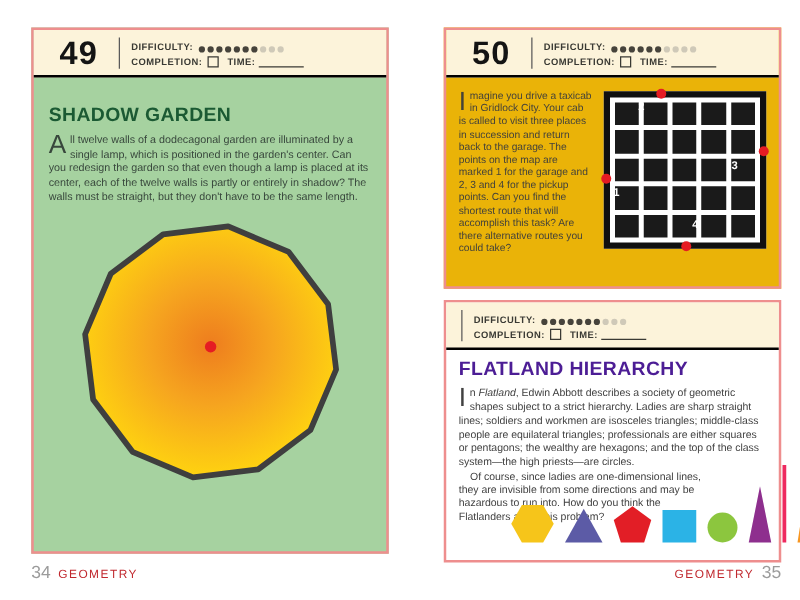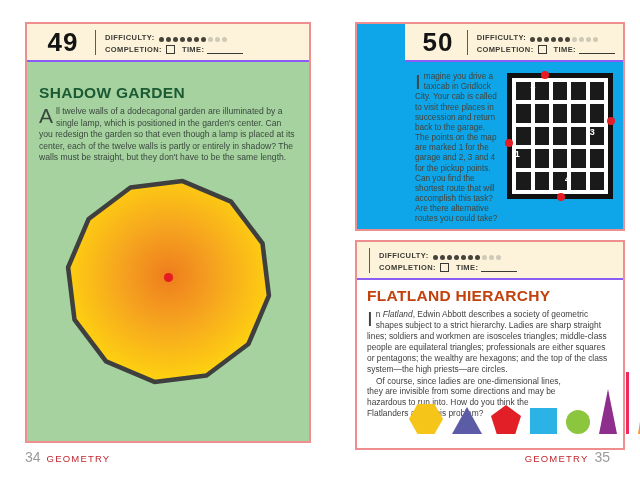--- a/index.html
+++ b/index.html
@@ -3,21 +3,21 @@
 <meta charset="utf-8">
 <style>
   html,body{margin:0;padding:0;}
   body{
     width:640px;height:480px;position:relative;overflow:hidden;
     background:#ffffff;font-family:"Liberation Sans",sans-serif;
     -webkit-font-smoothing:antialiased;
   }
   .card{position:absolute;border:2px solid #ee8e8e;box-sizing:border-box;}
   .card-header{
-    height:38px;background:#fcf3da;border-bottom:2px solid #8b5cf6;
+    height:38px;background:#fcf3da;border-bottom:2px solid #000000;
     display:flex;align-items:center;padding:0 8px;box-sizing:border-box;
   }
   .puzzle-num{
     width:56px;text-align:center;font-size:26px;font-weight:bold;
     color:#141414;letter-spacing:1px;
   }
   .vdiv{width:1px;height:25px;background:#5a5a5a;margin:0 9px 0 4px;}
   .meta{font-size:7.5px;font-weight:bold;color:#3a3a34;letter-spacing:.4px;}
   .meta-row{display:flex;align-items:flex-end;height:12px;}
   .dots{display:inline-flex;align-items:center;margin-left:4px;}
@@ -30,51 +30,51 @@
   #card49{left:25px;top:22px;width:286px;height:421px;background:#a6d2a0;}
   #card49 .card-body{padding:7px 12px 0 12px;margin-top:15px;}
   .title{font-size:15.5px;font-weight:bold;letter-spacing:.3px;margin:0;}
   #card49 .title{color:#1b5a33;}
   .body-text{font-size:8.6px;line-height:1.34;margin:4px 0 0 0;}
   #card49 .body-text{color:#38473c;}
   .dropcap{float:left;font-size:21px;line-height:17px;margin:1px 3px 0 0;font-weight:400;}
   #dodecagon-wrap{width:215px;margin:10px auto 0 auto;}
 
   
-  #card50{left:355px;top:22px;width:270px;height:209px;background:#0ea5e9;padding-left:48px;}
+  #card50{left:355px;top:22px;width:270px;height:209px;background:#eab308;}
   #card50 .card-body{padding:7px 10px 0 10px;}
   #card50 .title{color:#1c1c1c;}
   #card50 .cols{display:flex;margin-top:3px;}
   #card50 .body-text{width:114px;font-size:8.2px;line-height:1.24;color:#45433a;margin:0;}
   #taxi-grid{
     position:relative;margin-left:9px;margin-top:1px;
     width:138px;height:126px;box-sizing:border-box;
     border:5px solid #101010;background:#ffffff;padding:4px;
     display:grid;grid-template-columns:repeat(5,1fr);grid-template-rows:repeat(5,1fr);gap:4px;
   }
   #taxi-grid .block{background:#1a1a1a;}
   .map-dot{position:absolute;width:8px;height:8px;border-radius:50%;background:#e51c23;z-index:3;}
   .map-label{position:absolute;color:#ffffff;font-size:9px;font-weight:bold;z-index:2;}
 
   
   #card51{left:355px;top:240px;width:270px;height:210px;background:#ffffff;}
   #card51 .card-body{padding:7px 10px 0 10px;position:relative;height:160px;box-sizing:border-box;}
-  #card51 .title{color:#c2410c;}
+  #card51 .title{color:#4c1d95;}
   #card51 .body-text{color:#414141;font-size:8.4px;line-height:1.3;}
   #card51 .p2{margin-top:1px;text-indent:9px;padding-right:46px;}
   #shape-row{
     position:absolute;left:52px;bottom:6px;height:50px;
     display:flex;align-items:flex-end;gap:9px;overflow:visible;
   }
   #shape-row svg{display:block;overflow:visible;}
 
   
   .footer{position:absolute;top:449px;font-size:9.5px;}
   #footer-left{left:25px;}
-  #footer-right{right:30px;}
+  #footer-right{right:15px;}
   .folio{color:#9b9b9b;font-size:14px;}
   .section-name{color:#c0282e;font-weight:normal;letter-spacing:1.2px;}
   #footer-left .section-name{margin-left:6px;}
   #footer-right .section-name{margin-right:6px;}
 </style>
 </head>
 <body>
 
 <div class="card" id="card49">
   <div class="card-header">

